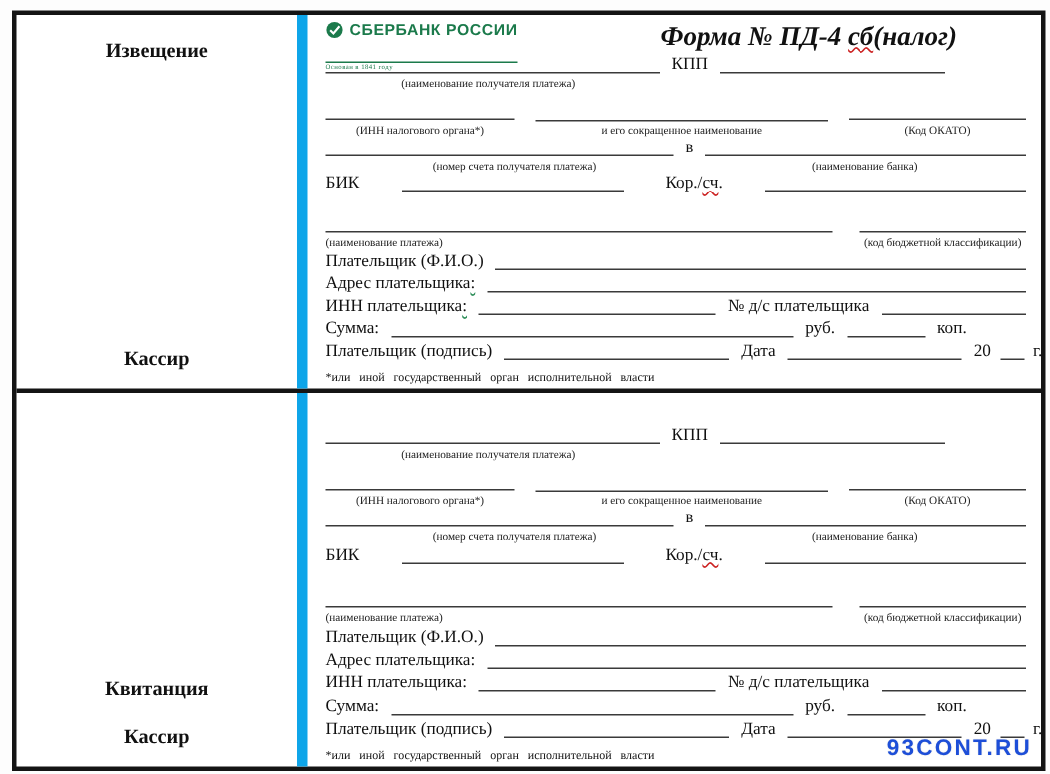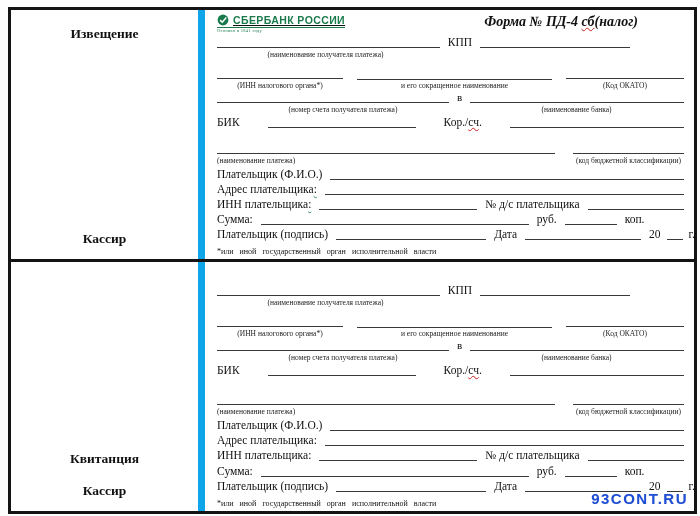--- a/index.html
+++ b/index.html
@@ -22,24 +22,24 @@
   .lc-bottom{justify-content:flex-end;padding-bottom:12px;gap:16px;}
   .right-cell{flex:1;min-width:0;padding:4px 10px 2px 12px;display:flex;flex-direction:column;overflow:hidden;position:relative;}
   .row{display:flex;align-items:flex-end;font-size:11.5px;line-height:13px;white-space:nowrap;}
   .u{display:block;height:2px;border-bottom:1px solid #3a3a3a;margin:0 0 1px 0;}
   .ml6{margin-left:6px;} .mr6{margin-right:6px;} .ml8{margin-left:8px;} .mr8{margin-right:8px;}
   .caprow{display:flex;font-size:7.5px;line-height:9px;color:#222;white-space:nowrap;margin-top:1px;}
   .cap{text-align:center;overflow:hidden;}
   
   .hdr{display:flex;align-items:flex-start;height:22px;margin-bottom:1px;}
   .bank{display:flex;flex-direction:column;}
-  .bank-line1{display:flex;align-items:center;gap:4px;border-bottom:1.5px solid #1b7a4b;padding-bottom:1px;text-decoration:underline;}
+  .bank-line1{display:flex;align-items:center;gap:4px;border-bottom:1.5px solid #1b7a4b;padding-bottom:15px;}
   .bank-name{color:#1b7a4b;font-weight:bold;font-size:10.5px;letter-spacing:.4px;font-family:"Liberation Sans",sans-serif;}
   .bank-tag{color:#1b7a4b;font-size:4.5px;line-height:5px;letter-spacing:.3px;}
-  .form-title{margin-left:auto;margin-right:46px;font-size:14px;font-weight:bold;font-style:italic;}
+  .form-title{margin-left:auto;margin-right:46px;font-size:18px;font-weight:bold;font-style:italic;}
   .sq-red{text-decoration:underline wavy #cc2222 1px;}
   .sq-green{text-decoration:underline wavy #2f8f5b 1px;}
   
   .kpp-row{height:14px;}
   .kpp-row .sp-r{flex:0 0 54px;}
   .kpp-line{flex:0 0 150px;}
   .f1{flex:1;min-width:0;}
   .cap-recipient{height:10px;}
   .cap-recipient .cap{flex:1;margin-right:250px;}
   .three-row{margin-top:10px;height:11px;}

